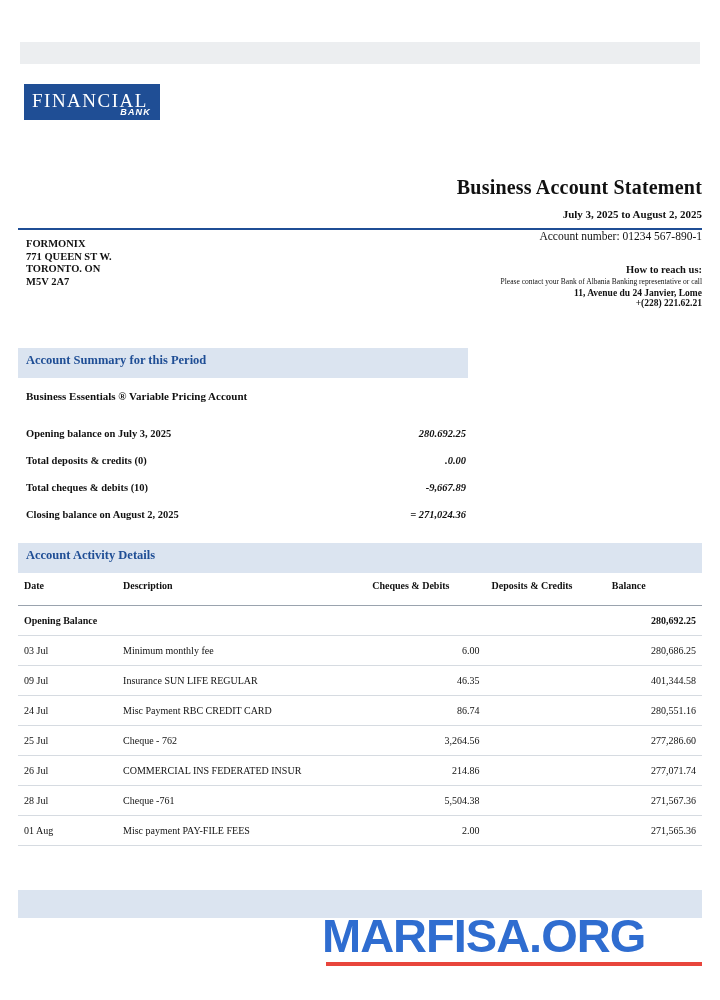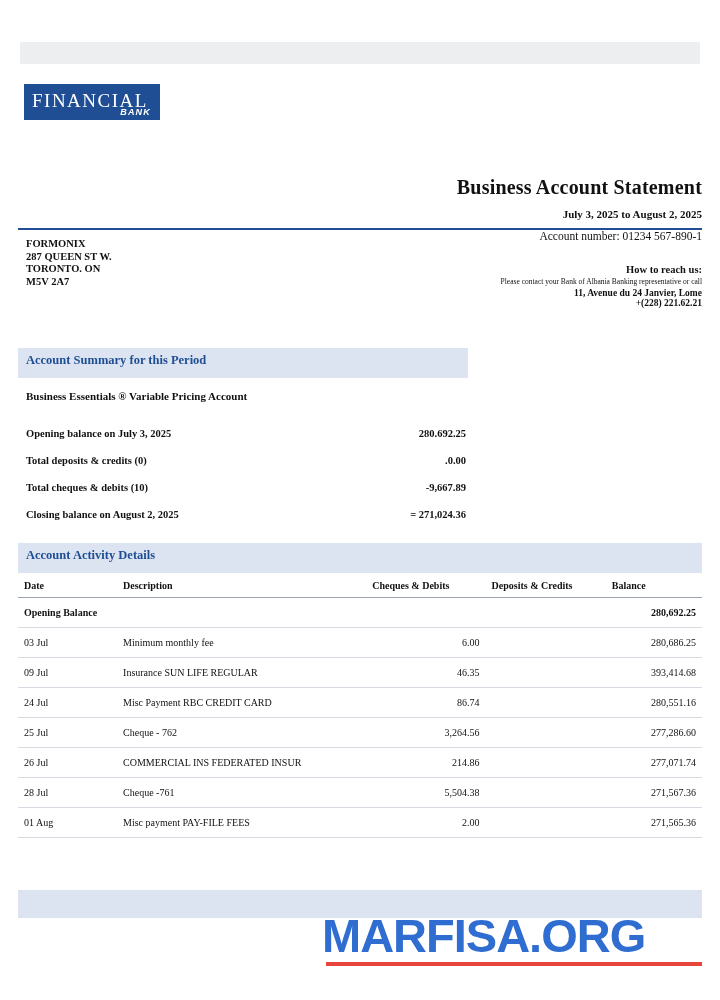--- a/index.html
+++ b/index.html
@@ -173,34 +173,35 @@
   .sum-row .lbl {
     position: absolute;
     left: 0;
     top: 0;
   }
   .sum-row .val {
     position: absolute;
     right: 0;
     top: 0;
     text-align: right;
+    font-style: italic;
   }
   table.activity {
     position: absolute;
     left: 18px;
     top: 576px;
     width: 684px;
     border-collapse: collapse;
     font-size: 10px;
     color: #111111;
   }
   table.activity th {
     font-size: 10px;
     font-weight: bold;
-    padding: 4px 6px 6px 6px;
+    padding: 4px 6px 14px 6px;
     border-bottom: 1px solid #9aa3ae;
     text-align: left;
     white-space: nowrap;
   }
   table.activity td {
     padding: 9px 6px;
     border-bottom: 1px solid #d6dbe1;
     vertical-align: middle;
     white-space: nowrap;
   }
@@ -257,21 +258,21 @@
   <div class="stmt-title">Business Account Statement</div>
 
   <div class="period">July 3, 2025 to August 2, 2025</div>
 
   <div class="rule-top"></div>
 
   <div class="acct-num">Account number: 01234 567-890-1</div>
 
   <div class="addr">
     <div>FORMONIX</div>
-    <div>287 QUEEN ST W.</div>
+    <div>771 QUEEN ST W.</div>
     <div>TORONTO. ON</div>
     <div>M5V 2A7</div>
   </div>
 
   <div class="reach">
     <div class="r-head">How to reach us:</div>
     <div class="r-note">Please contact your Bank of Albania Banking representative or call</div>
     <div class="r-addr">11, Avenue du 24 Janvier, Lome</div>
     <div class="r-phone">+(228) 221.62.21</div>
   </div>
@@ -328,21 +329,21 @@
         <td class="col-desc">Minimum monthly fee</td>
         <td class="col-deb">6.00</td>
         <td class="col-cred"></td>
         <td class="col-bal">280,686.25</td>
       </tr>
       <tr>
         <td class="col-date">09 Jul</td>
         <td class="col-desc">Insurance SUN LIFE REGULAR</td>
         <td class="col-deb">46.35</td>
         <td class="col-cred"></td>
-        <td class="col-bal">393,414.68</td>
+        <td class="col-bal">401,344.58</td>
       </tr>
       <tr>
         <td class="col-date">24 Jul</td>
         <td class="col-desc">Misc Payment RBC CREDIT CARD</td>
         <td class="col-deb">86.74</td>
         <td class="col-cred"></td>
         <td class="col-bal">280,551.16</td>
       </tr>
       <tr>
         <td class="col-date">25 Jul</td>

